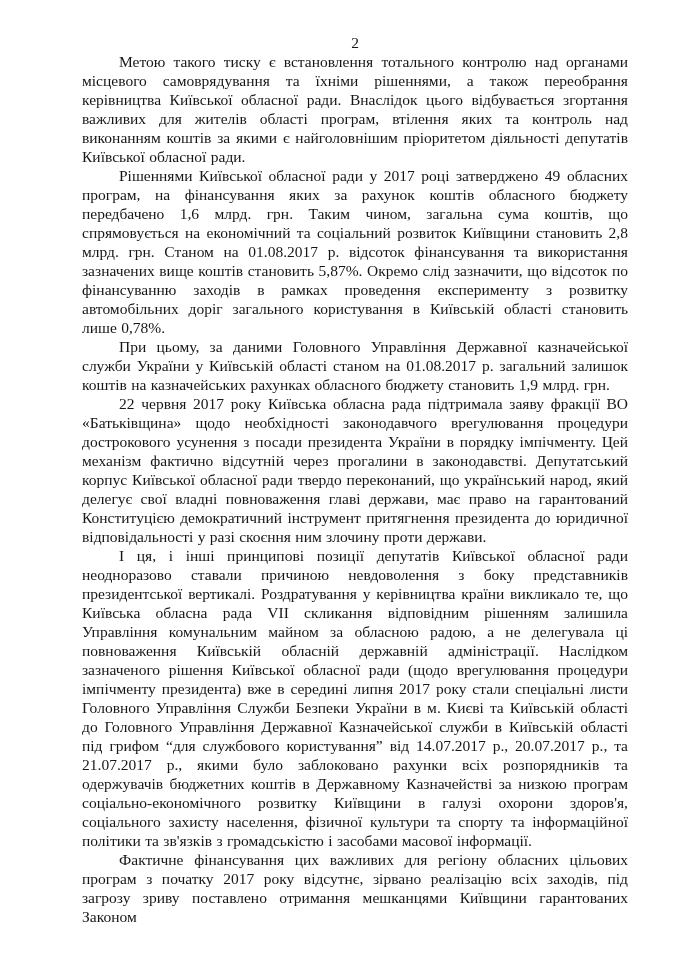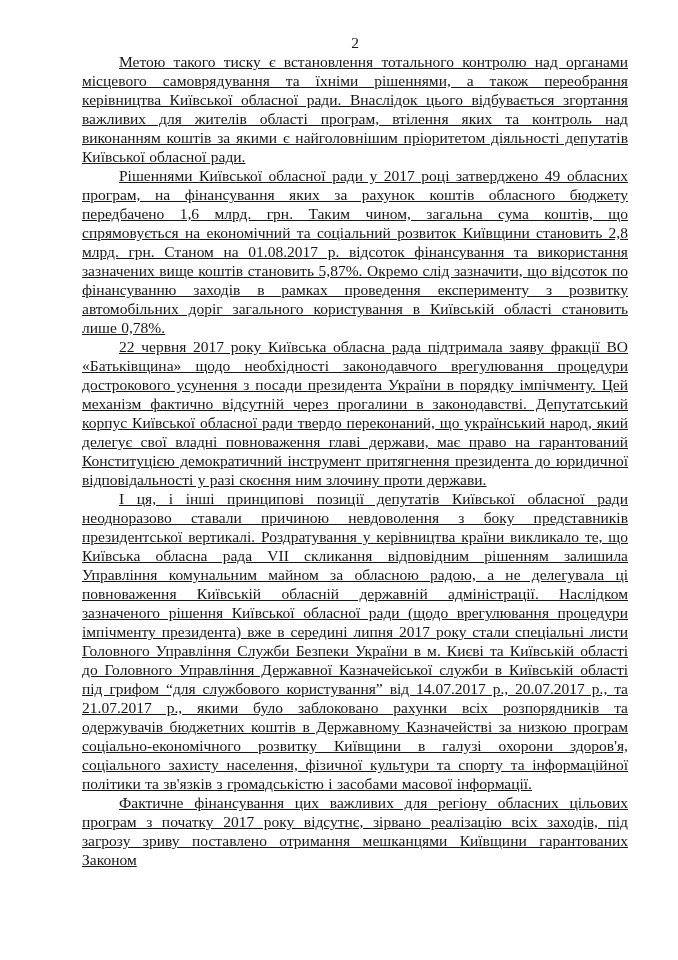--- a/index.html
+++ b/index.html
@@ -27,29 +27,29 @@
   }
   .body-text p.para {
     margin: 0;
     font-size: 15.5px;
     line-height: 19px;
     text-align: justify;
     word-spacing: 0.5px;
   }
   .body-text p.para.indent {
     text-indent: 37px;
-    text-decoration: underline;
   }
 </style>
 </head>
 <body>
 
 <div class="page">
   <div class="page-number">2</div>
 
   <div class="body-text">
     <p class="para indent">Метою такого тиску є встановлення тотального контролю над органами місцевого самоврядування та їхніми рішеннями, а також переобрання керівництва Київської обласної ради. Внаслідок цього відбувається згортання важливих для жителів області програм, втілення яких та контроль над виконанням коштів за якими є найголовнішим пріоритетом діяльності депутатів Київської обласної ради.</p>
     <p class="para indent">Рішеннями Київської обласної ради у 2017 році затверджено 49 обласних програм, на фінансування яких за рахунок коштів обласного бюджету передбачено 1,6 млрд. грн. Таким чином, загальна сума коштів, що спрямовується на економічний та соціальний розвиток Київщини становить 2,8 млрд. грн. Станом на 01.08.2017 р. відсоток фінансування та використання зазначених вище коштів становить 5,87%. Окремо слід зазначити, що відсоток по фінансуванню заходів в рамках проведення експерименту з розвитку автомобільних доріг загального користування в Київській області становить лише 0,78%.</p>
+    <p class="para indent">При цьому, за даними Головного Управління Державної казначейської служби України у Київській області станом на 01.08.2017 р. загальний залишок коштів на казначейських рахунках обласного бюджету становить 1,9 млрд. грн.</p>
     <p class="para indent">22 червня 2017 року Київська обласна рада підтримала заяву фракції ВО «Батьківщина» щодо необхідності законодавчого врегулювання процедури дострокового усунення з посади президента України в порядку імпічменту. Цей механізм фактично відсутній через прогалини в законодавстві. Депутатський корпус Київської обласної ради твердо переконаний, що український народ, який делегує свої владні повноваження главі держави, має право на гарантований Конституцією демократичний інструмент притягнення президента до юридичної відповідальності у разі скоєння ним злочину проти держави.</p>
     <p class="para indent">І ця, і інші принципові позиції депутатів Київської обласної ради неодноразово ставали причиною невдоволення з боку представників президентської вертикалі.  Роздратування у керівництва країни викликало те, що Київська обласна рада VII скликання відповідним рішенням залишила Управління комунальним майном за обласною радою, а не делегувала ці повноваження Київській обласній державній адміністрації. Наслідком зазначеного рішення Київської обласної ради (щодо врегулювання процедури імпічменту президента)  вже в середині липня 2017 року стали спеціальні листи Головного Управління Служби Безпеки України в м. Києві та Київській області до Головного Управління Державної Казначейської служби в Київській області під грифом “для службового користування” від 14.07.2017 р., 20.07.2017 р., та 21.07.2017 р., якими було заблоковано рахунки всіх розпорядників та одержувачів бюджетних коштів в Державному Казначействі за низкою програм соціально-економічного розвитку Київщини в галузі охорони здоров'я, соціального захисту населення, фізичної культури та спорту та інформаційної політики та зв'язків з громадськістю і засобами масової інформації.</p>
     <p class="para indent">Фактичне фінансування цих важливих для регіону обласних цільових програм з початку 2017 року відсутнє, зірвано реалізацію всіх заходів, під загрозу зриву поставлено отримання мешканцями Київщини гарантованих Законом</p>
   </div>
 </div>
 
 </body></html>

